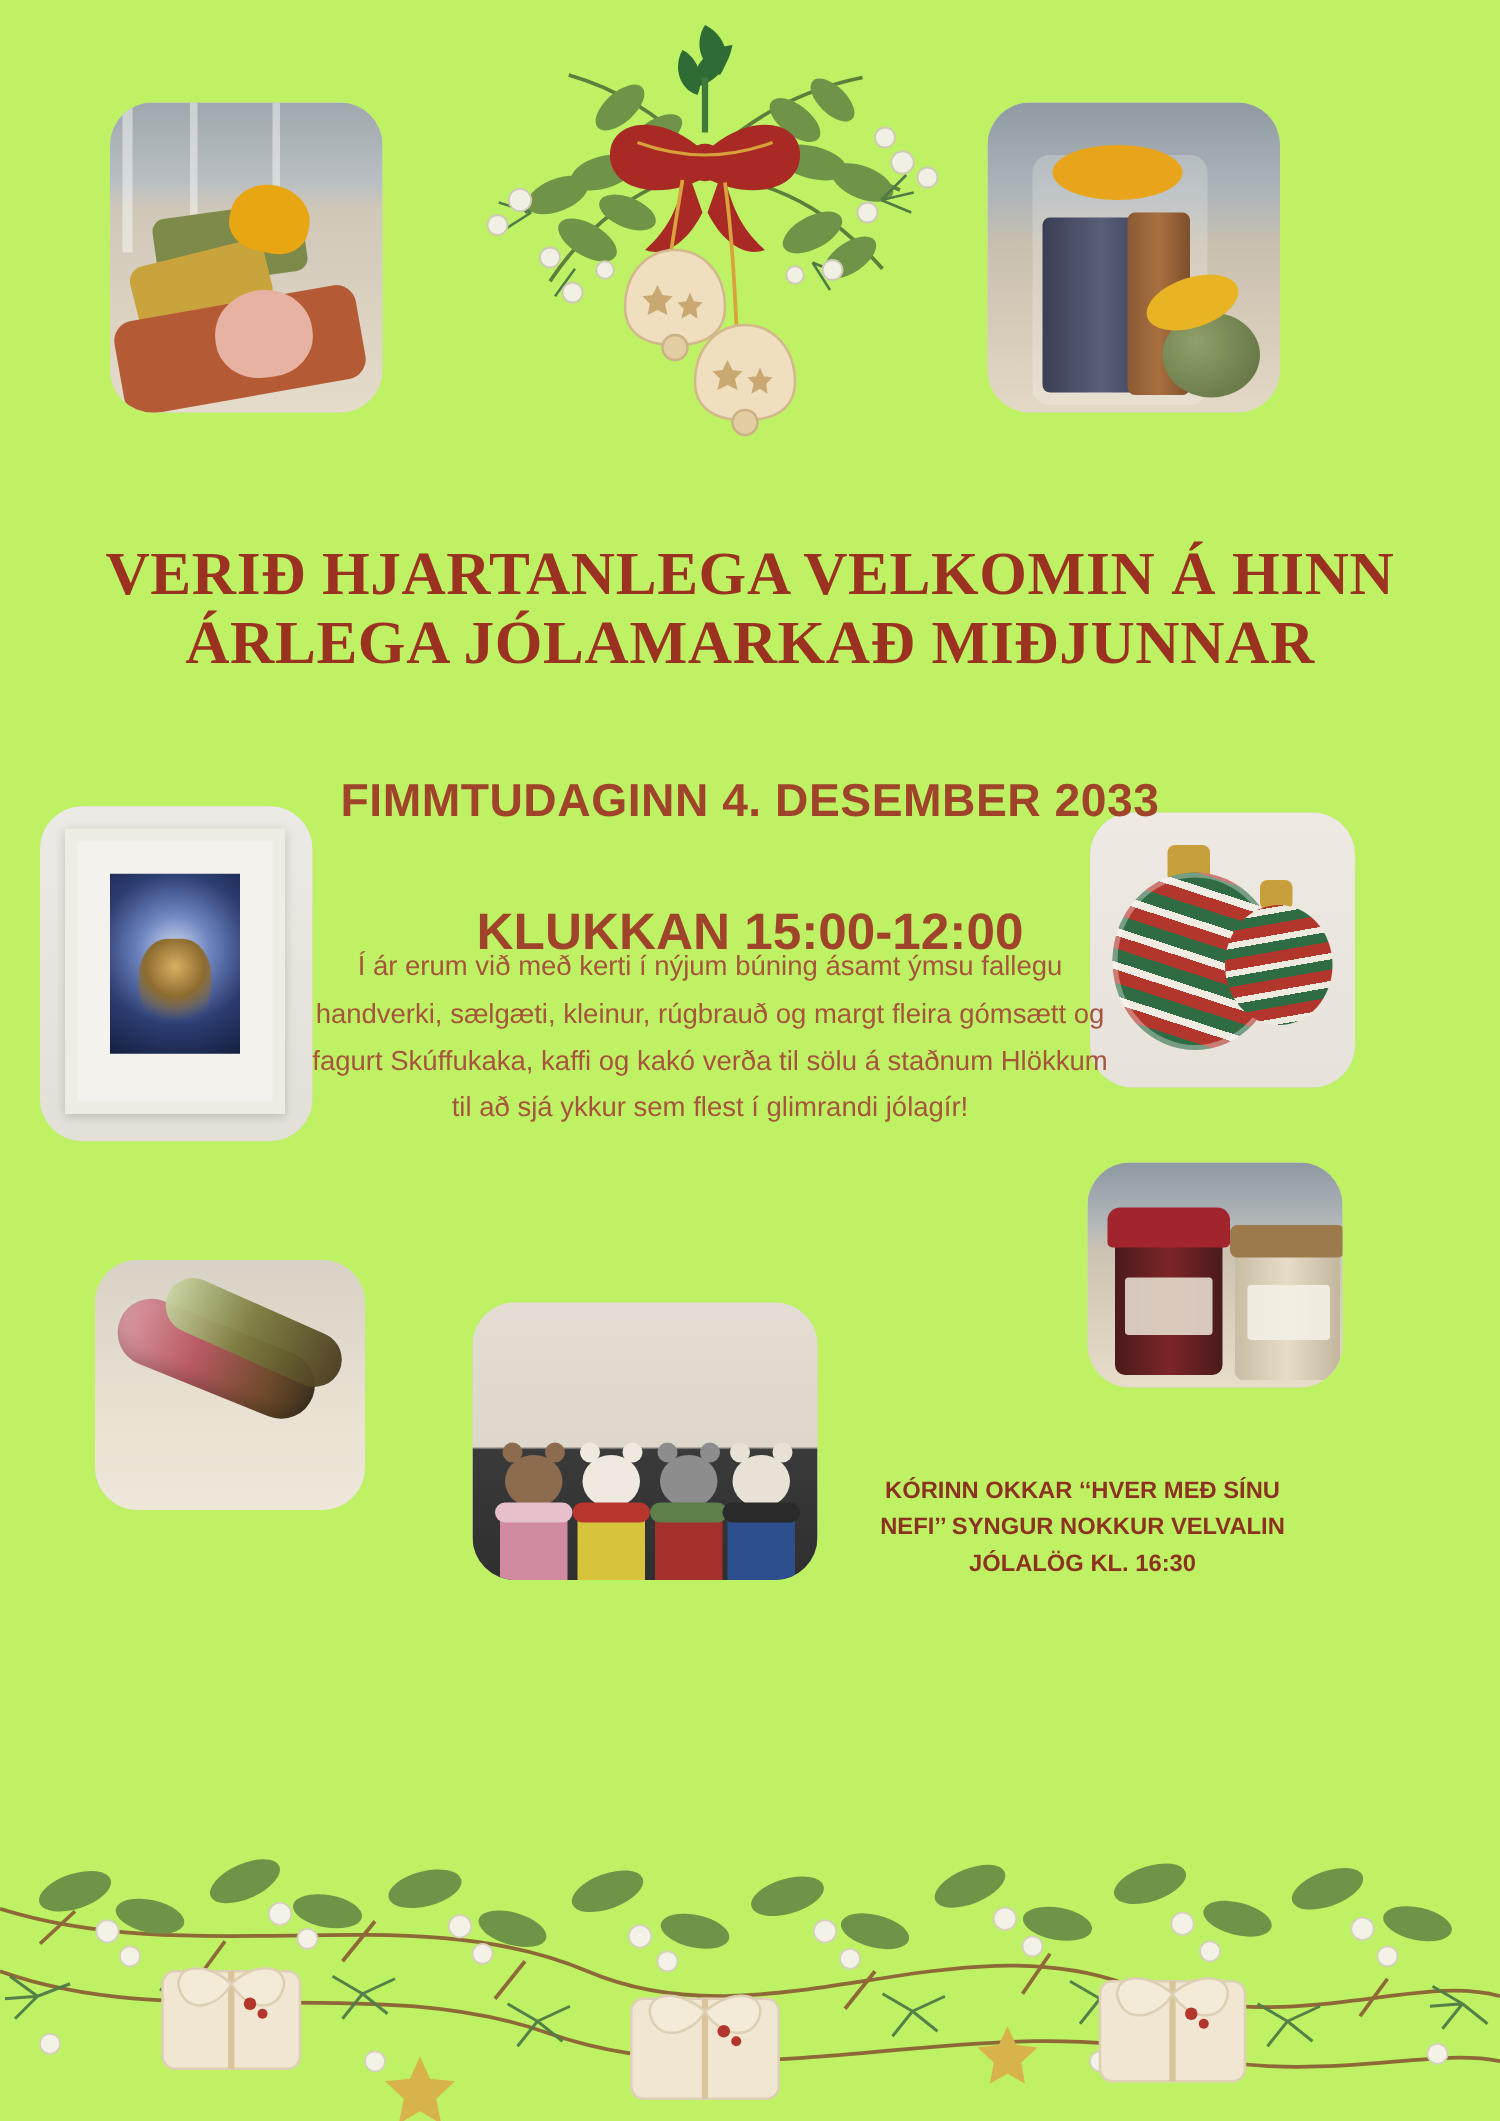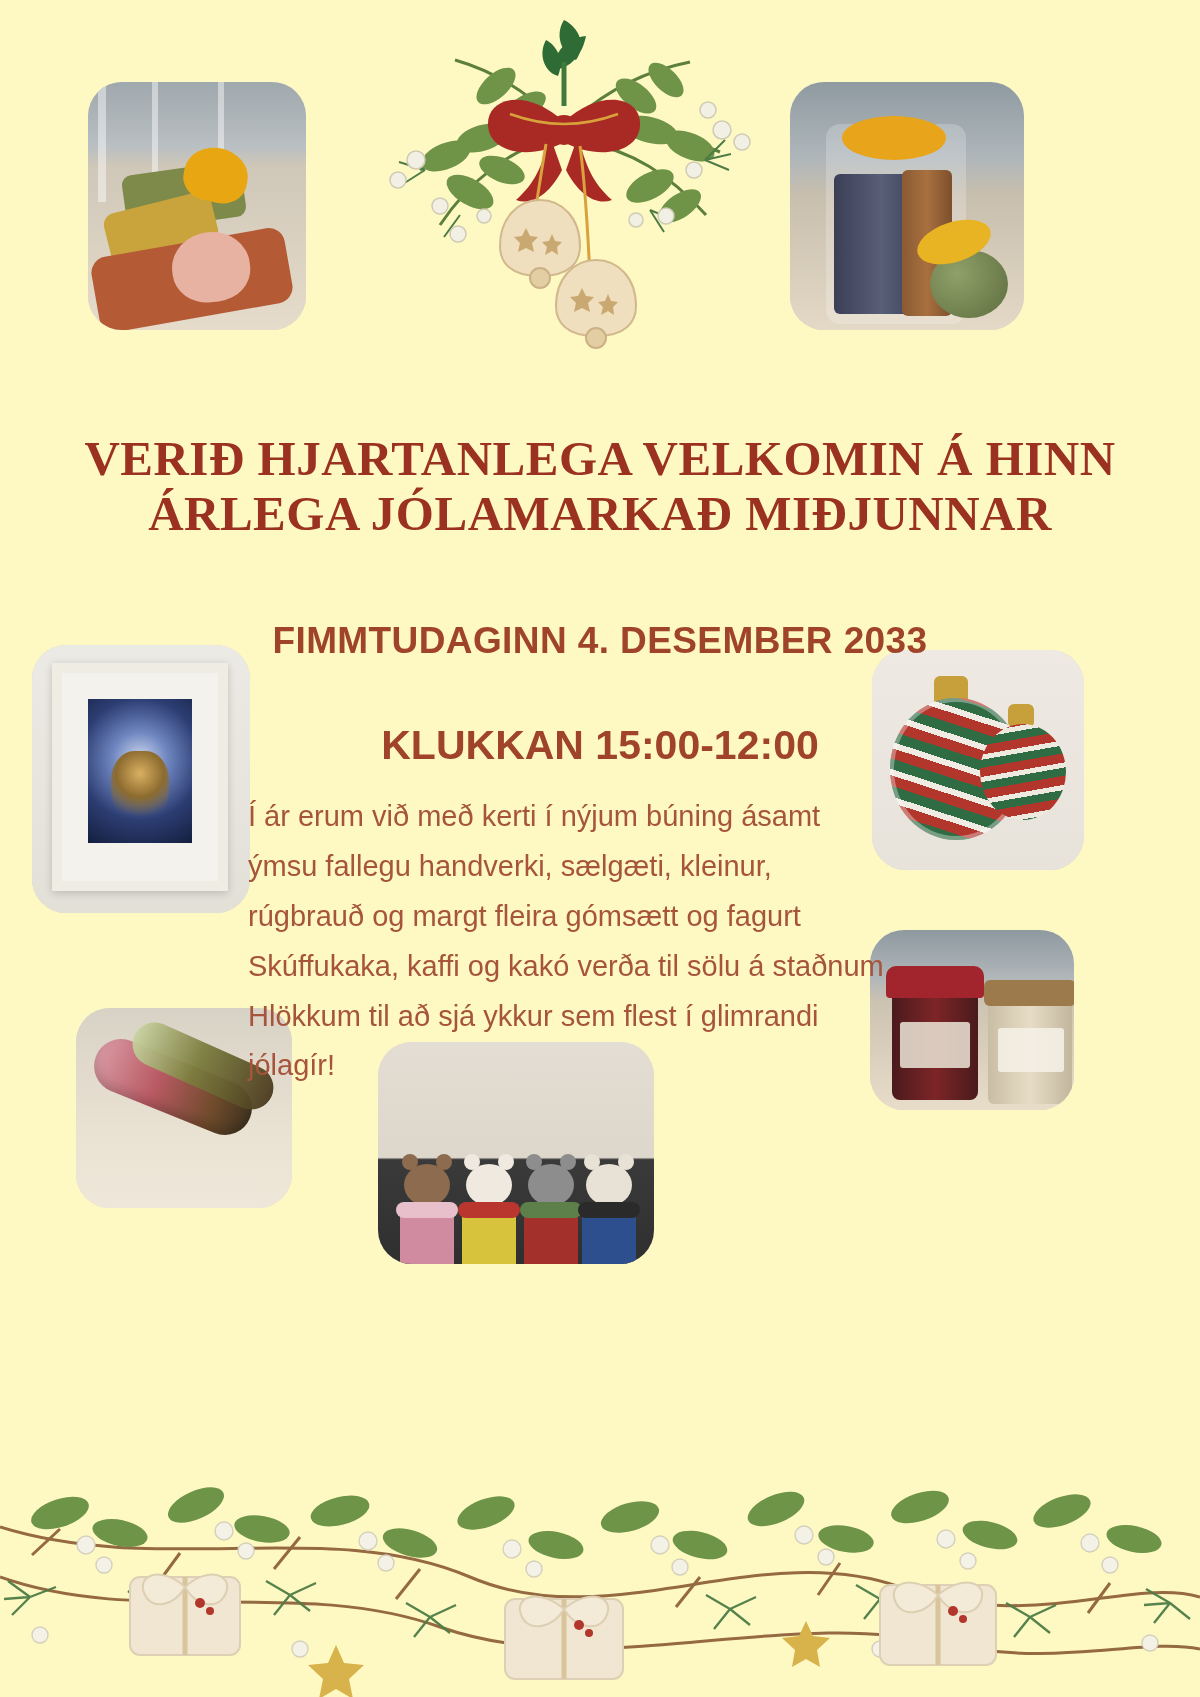--- a/index.html
+++ b/index.html
@@ -12,21 +12,21 @@
     height: 1697px;
     position: relative;
     overflow: hidden;
     font-family: "Liberation Sans", sans-serif;
     color: #8c2f1d;
   }
 
   .poster {
     position: absolute;
     inset: 0;
-    background: #fef9c3;
+    background: #bef264;
   }
 
   
   .photo {
     position: absolute;
     border-radius: 34px;
     overflow: hidden;
     background: #d8d2c8;
     box-shadow: 0 0 0 0 rgba(0,0,0,0);
   }
@@ -312,22 +312,23 @@
   }
   .time {
     top: 722px;
     font-size: 41px;
   }
 
   .body-text {
     position: absolute;
     left: 248px;
     width: 640px;
-    top: 792px;
-    font-size: 29px;
+    top: 754px;
+    text-align: center;
+    font-size: 22px;
     line-height: 1.72;
     color: #a6543b;
   }
 
   .choir {
     position: absolute;
     left: 690px;
     width: 352px;
     top: 1178px;
     text-align: center;
@@ -544,20 +545,21 @@
 
   <div class="headline">VERIÐ HJARTANLEGA VELKOMIN Á HINN ÁRLEGA JÓLAMARKAÐ MIÐJUNNAR</div>
 
   <div class="subline date">FIMMTUDAGINN 4. DESEMBER 2033</div>
 
 
   <div class="subline time">KLUKKAN 15:00-12:00</div>
 
   <div class="body-text">Í ár erum við með kerti í nýjum búning ásamt ýmsu fallegu handverki, sælgæti, kleinur, rúgbrauð og margt fleira gómsætt og fagurt Skúffukaka, kaffi og kakó verða til sölu á staðnum Hlökkum til að sjá ykkur sem flest í glimrandi jólagír!</div>
 
+  <div class="choir">KÓRINN OKKAR ‘‘HVER MEÐ SÍNU NEFI’’ SYNGUR NOKKUR VELVALIN JÓLALÖG KL. 16:30</div>
 
   <div class="bottom-garland">
     <svg viewBox="0 0 1200 420" width="1200" height="420" preserveAspectRatio="none" aria-hidden="true">
 
       <g stroke="#8a5a33" stroke-width="3" fill="none" opacity=".9">
         <path d="M0 250 C160 300 330 240 470 300 C610 360 760 260 900 310 C1030 356 1130 300 1200 320"></path>
         <path d="M0 300 C140 350 300 300 440 350 C600 406 780 330 940 366 C1060 392 1140 360 1200 372"></path>
         <path d="M60 252 l-28 26 M180 276 l-22 30 M300 260 l-26 32 M420 292 l-24 30 M560 320 l-20 32 M700 300 l-24 30 M840 286 l-22 32 M980 318 l-24 30 M1110 306 l-22 30"></path>
       </g>
 

